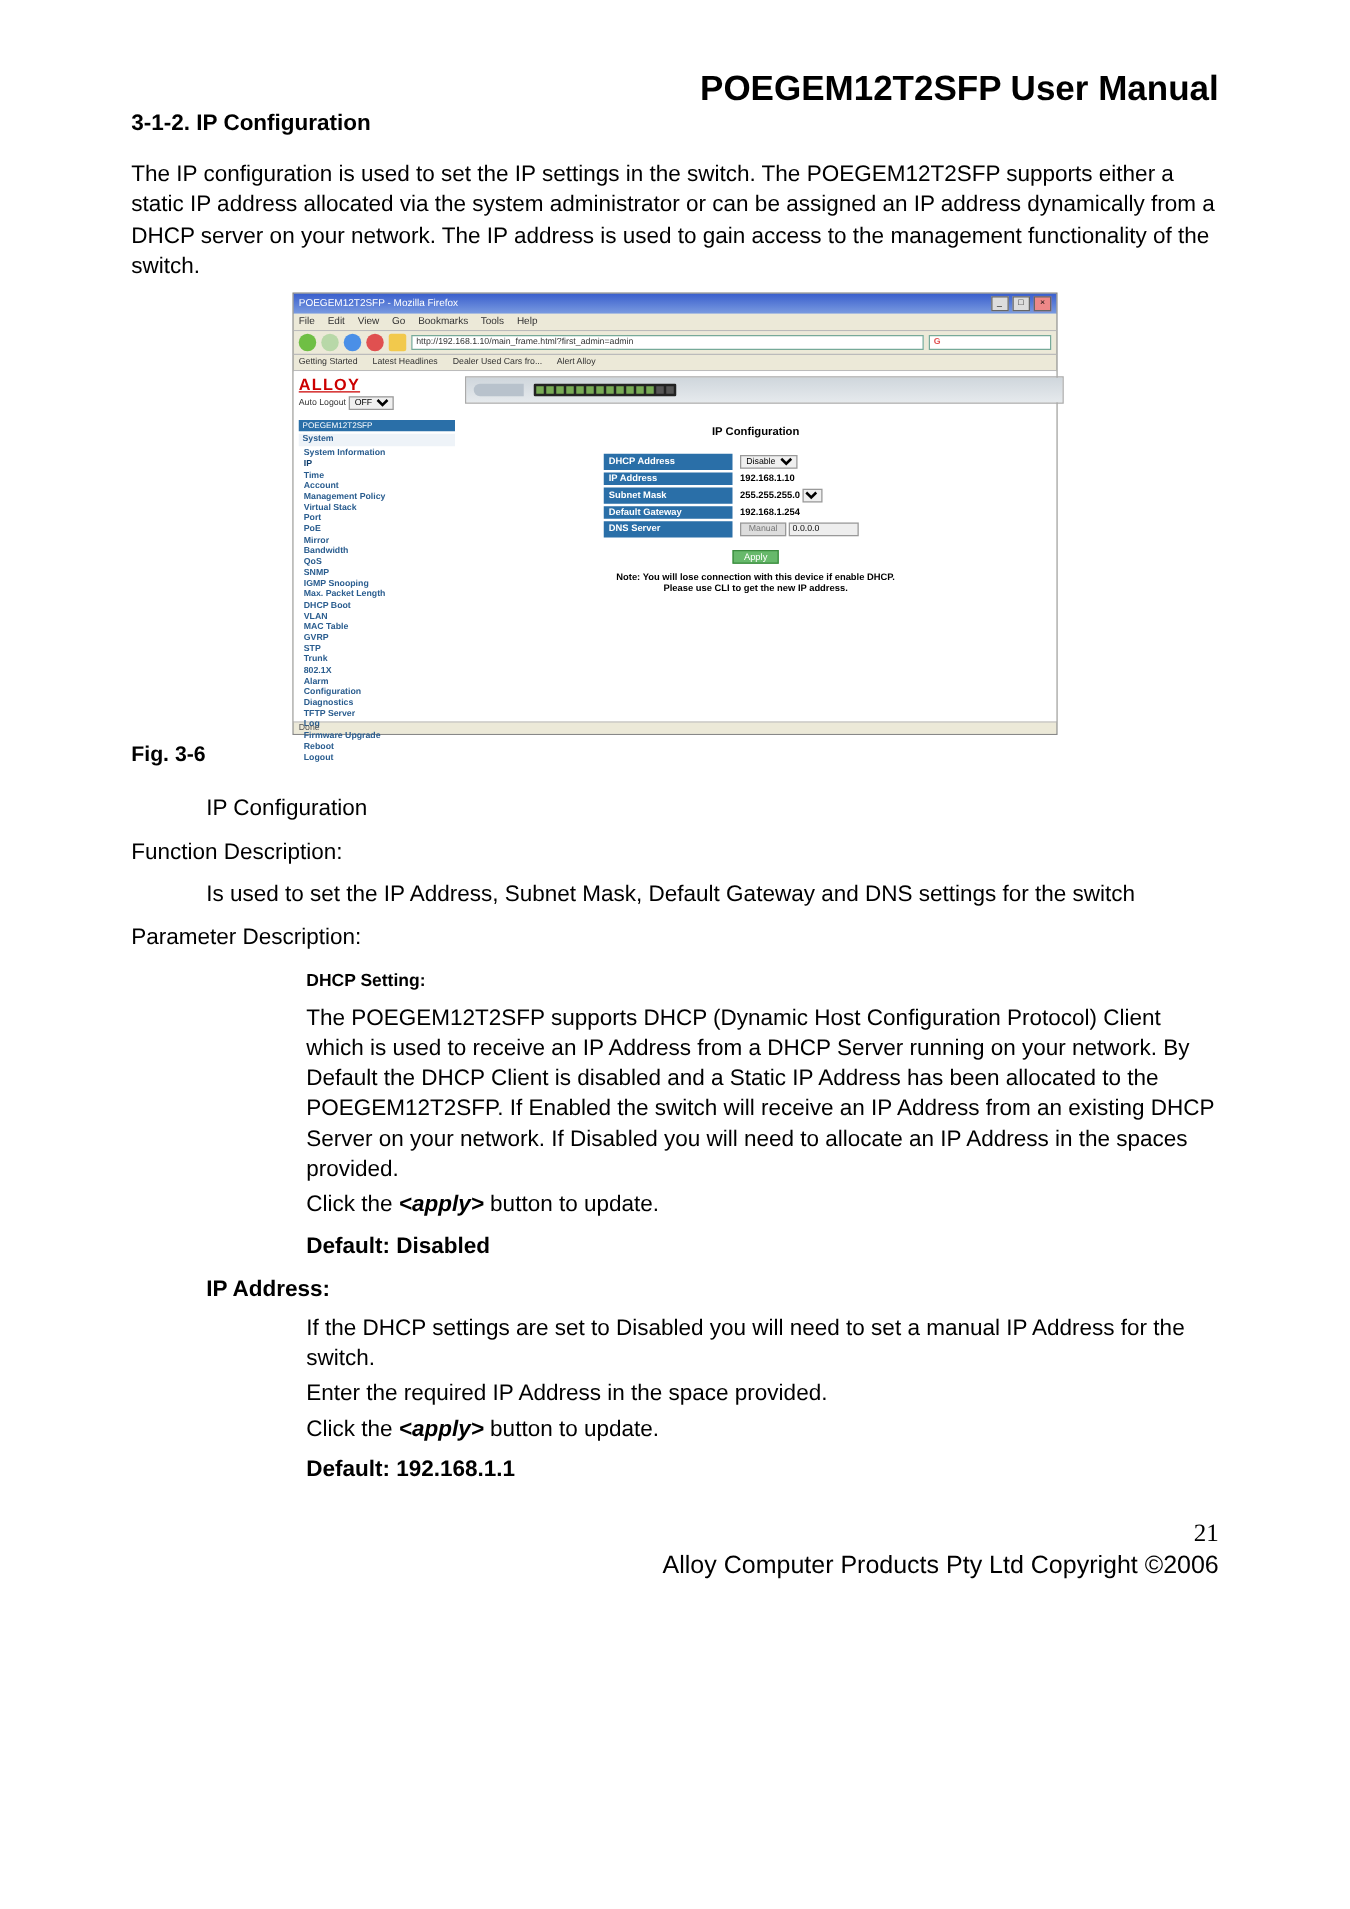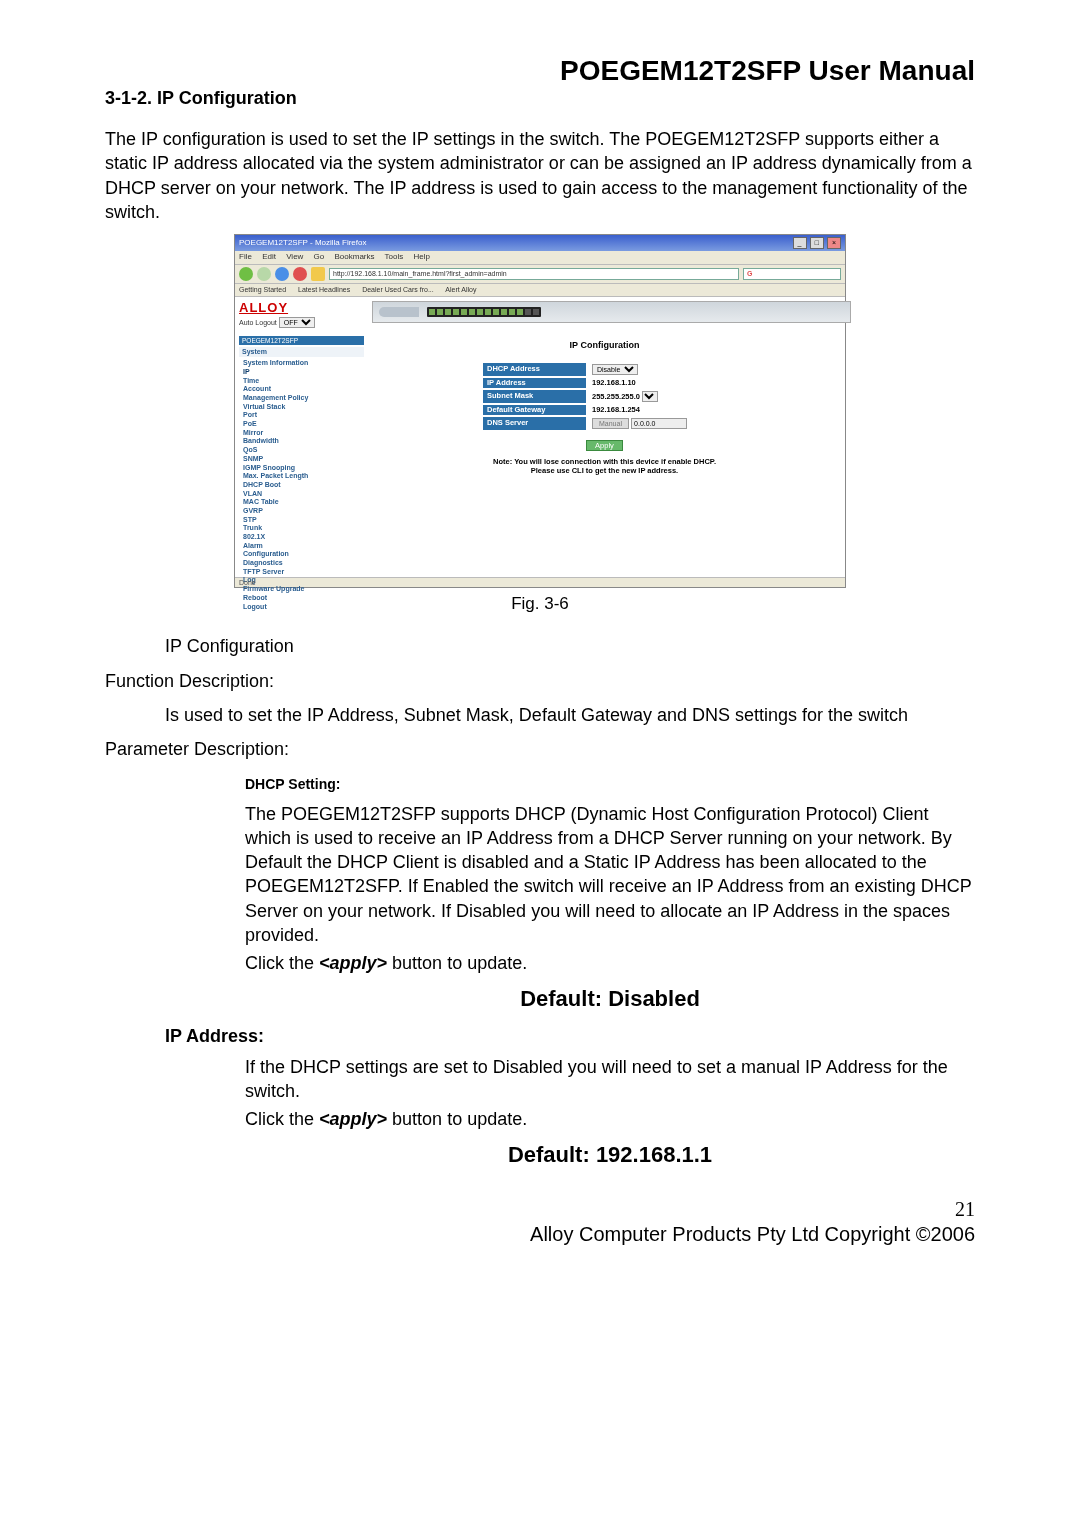--- a/index.html
+++ b/index.html
@@ -38,32 +38,31 @@
     font-size: 14px;
     margin: 14px 0 10px 140px;
   }
   .param-body {
     font-size: 18px;
     line-height: 1.35;
     margin: 0 0 4px 140px;
   }
   .param-bold-line {
     font-weight: bold;
-    font-size: 22px;
+    font-size: 18px;
     margin: 10px 0 4px 140px;
-    text-align: center;
   }
   .subhead {
     font-weight: bold;
     font-size: 18px;
     margin: 14px 0 8px 60px;
   }
   .fig-caption {
-    text-align: center;
-    font-weight: normal;
+    text-align: left;
+    font-weight: bold;
     font-size: 17px;
     margin: 6px 0 20px 0;
   }
   .page-num {
     text-align: right;
     font-size: 20px;
     font-family: "Times New Roman", serif;
     margin-top: 30px;
   }
   .footer {
@@ -466,20 +465,21 @@
 
   <div class="param-title">DHCP Setting:</div>
   <div class="param-body">The POEGEM12T2SFP supports DHCP (Dynamic Host Configuration Protocol) Client which is used to receive an IP Address from a DHCP Server running on your network. By Default the DHCP Client is disabled and a Static IP Address has been allocated to the POEGEM12T2SFP. If Enabled the switch will receive an IP Address from an existing DHCP Server on your network. If Disabled you will need to allocate an IP Address in the spaces provided.</div>
   <div class="param-body">
     <span>Click the </span><span class="apply-style">&lt;apply&gt;</span><span> button to update.</span>
   </div>
   <div class="param-bold-line">Default: Disabled</div>
 
   <div class="subhead">IP Address:</div>
   <div class="param-body">If the DHCP settings are set to Disabled you will need to set a manual IP Address for the switch.</div>
+  <div class="param-body">Enter the required IP Address in the space provided.</div>
   <div class="param-body">
     <span>Click the </span><span class="apply-style">&lt;apply&gt;</span><span> button to update.</span>
   </div>
   <div class="param-bold-line">Default: 192.168.1.1</div>
 
   <div class="page-num">21</div>
   <div class="footer">Alloy Computer Products Pty Ltd Copyright ©2006</div>
 </div>
 
 </body></html>

